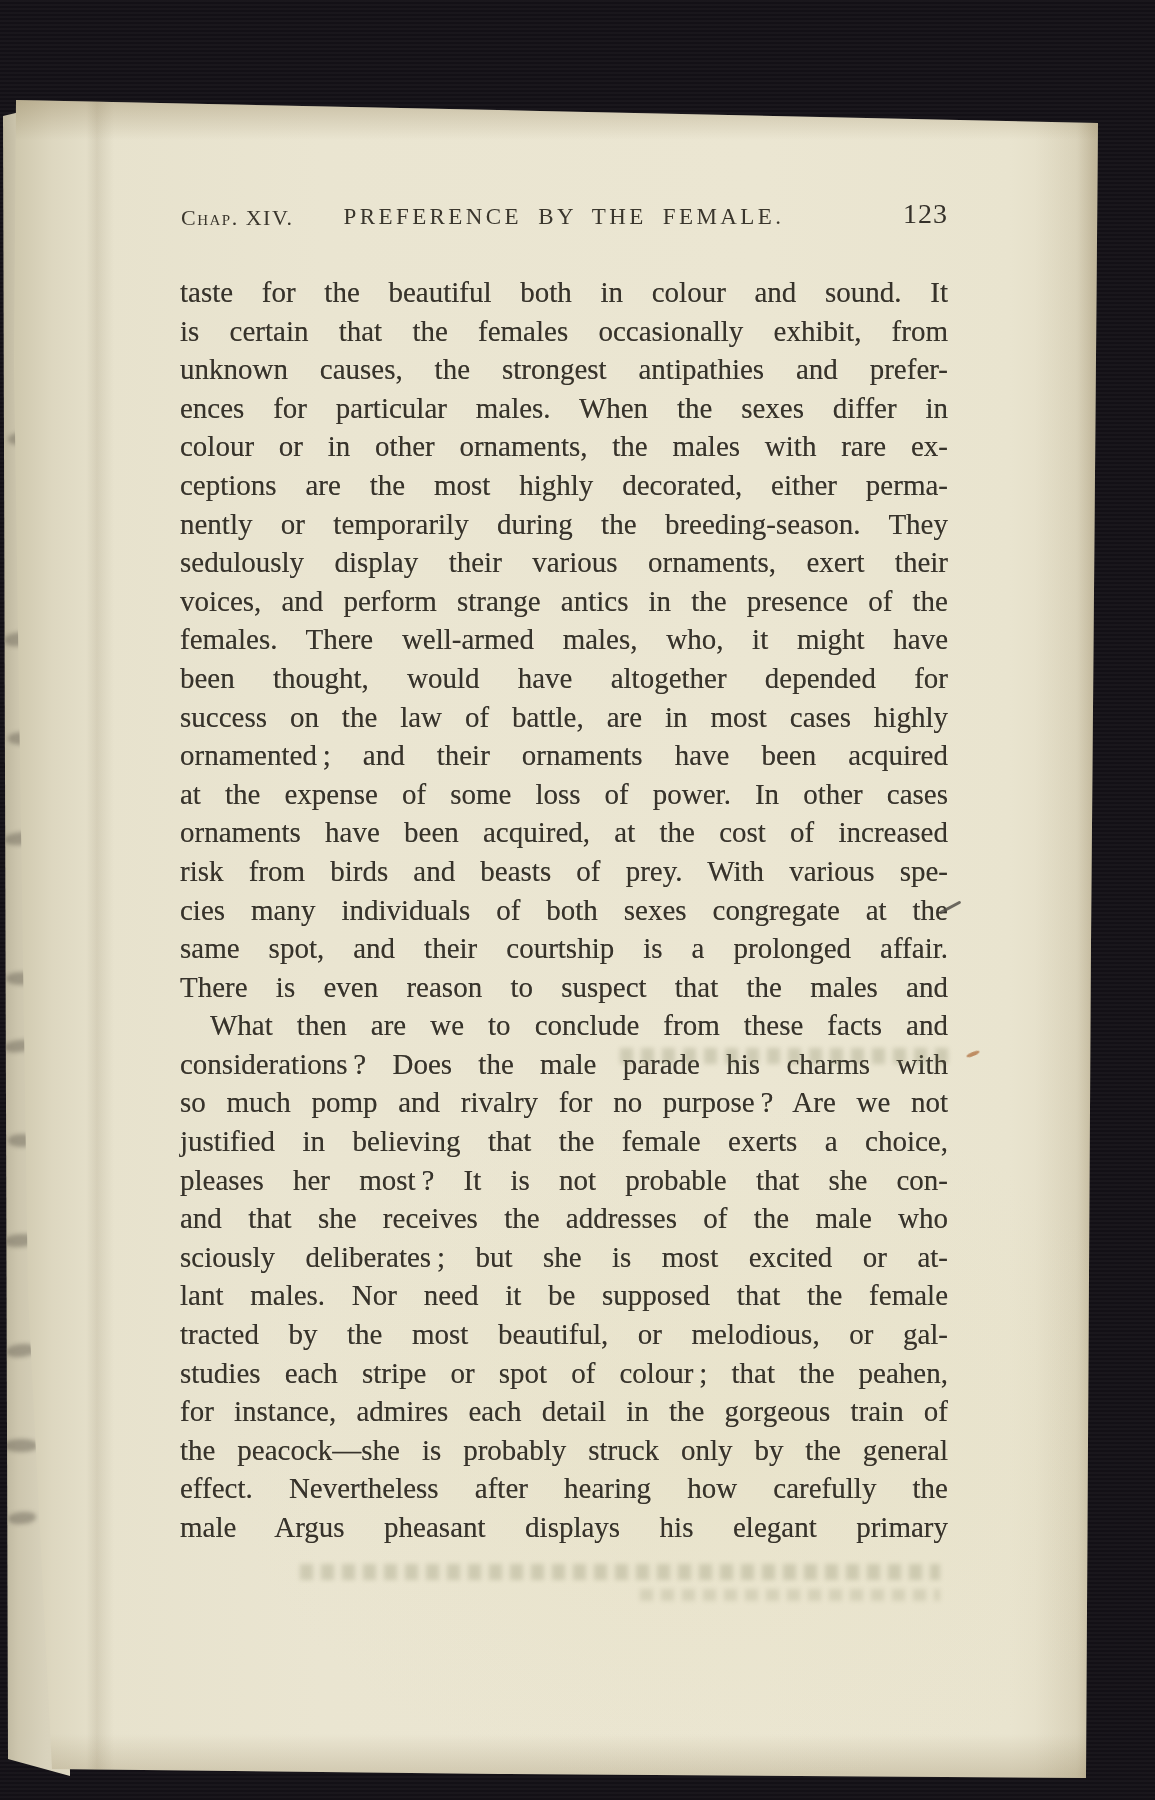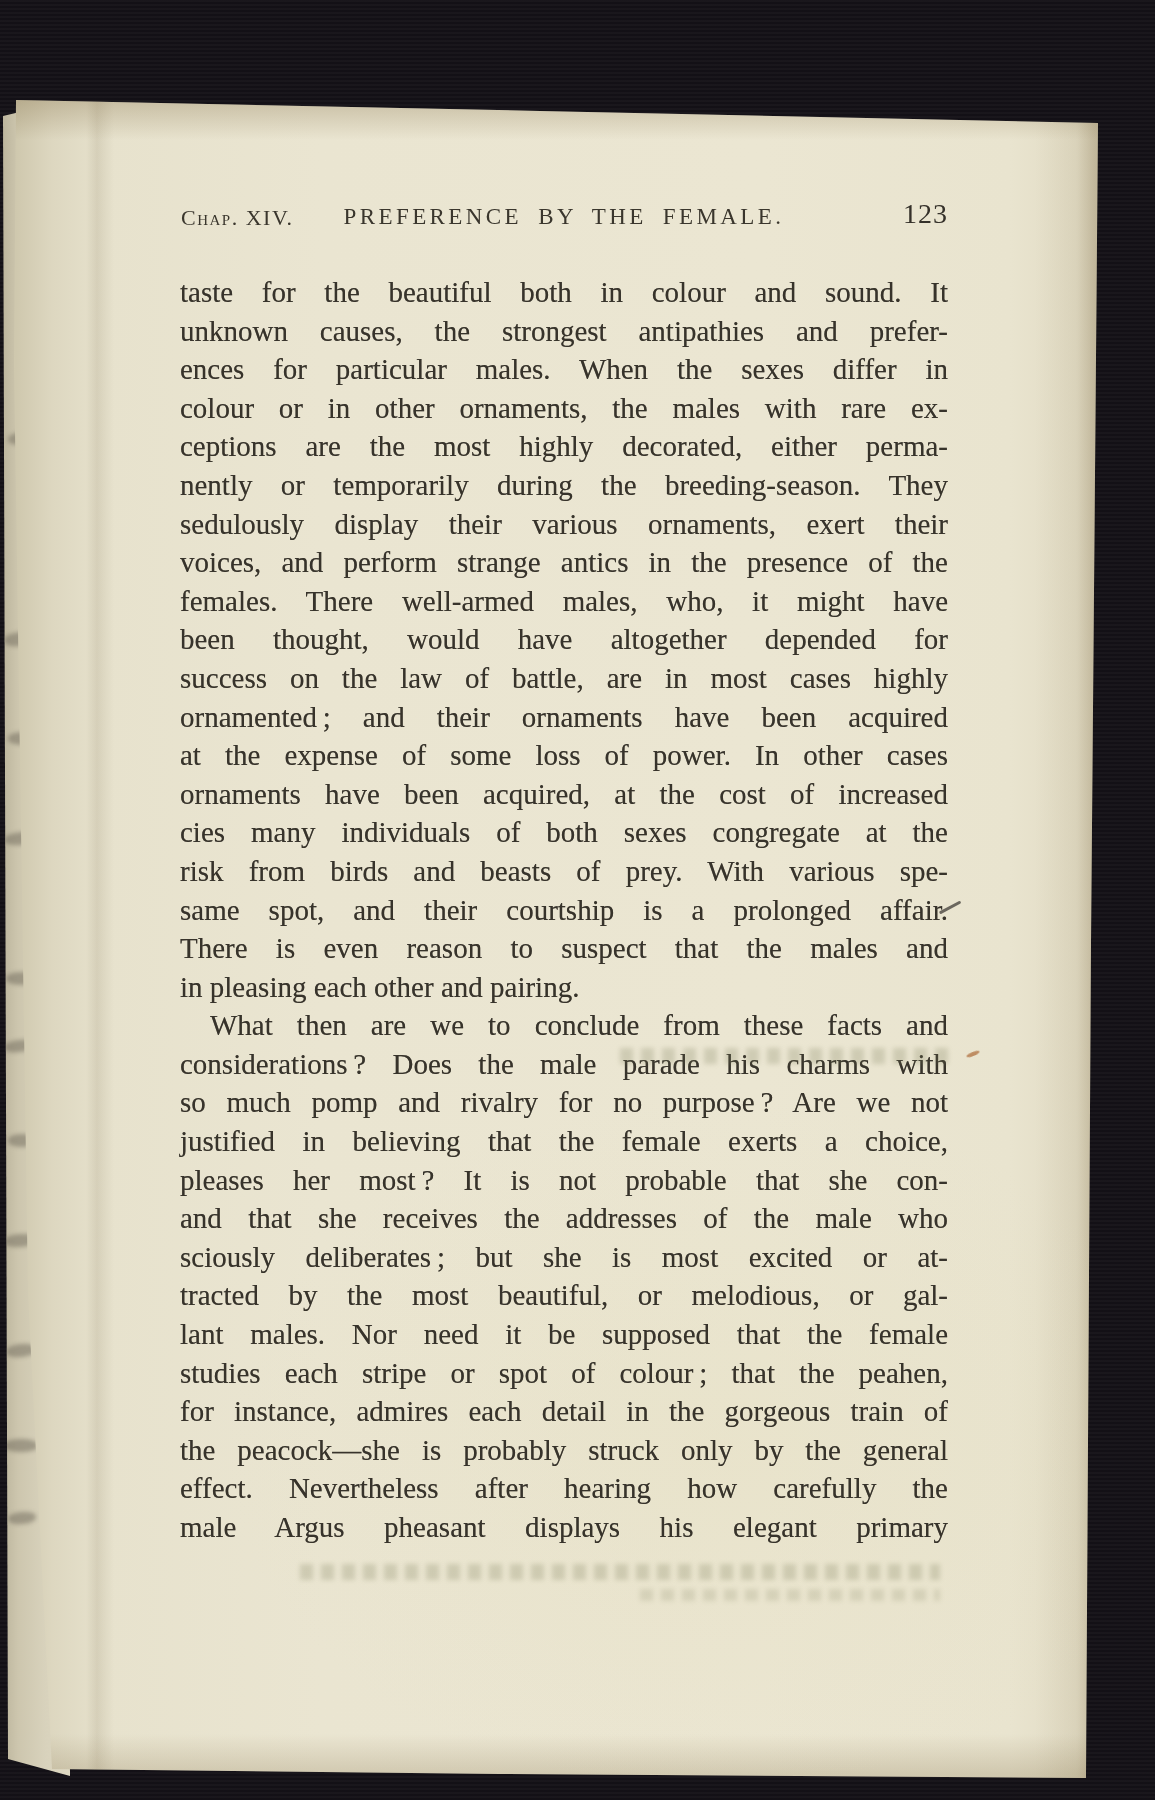--- a/index.html
+++ b/index.html
@@ -111,47 +111,47 @@
   </div>
 
   <div class="paper">
 
     <span class="chap">Chap. XIV.</span>
     <span class="running-title">PREFERENCE BY THE FEMALE.</span>
     <span class="pageno">123</span>
 
     <main class="text-block" id="text-block">
         <div class="line">taste for the beautiful both in colour and sound.  It</div>
+        <div class="line">is certain that the females occasionally exhibit, from</div>
         <div class="line">unknown causes, the strongest antipathies and prefer-</div>
         <div class="line">ences for particular males.  When the sexes differ in</div>
         <div class="line">colour or in other ornaments, the males with rare ex-</div>
         <div class="line">ceptions are the most highly decorated, either perma-</div>
         <div class="line">nently or temporarily during the breeding-season.  They</div>
         <div class="line">sedulously display their various ornaments, exert their</div>
         <div class="line">voices, and perform strange antics in the presence of the</div>
         <div class="line">females.  There well-armed males, who, it might have</div>
         <div class="line">been thought, would have altogether depended for</div>
         <div class="line">success on the law of battle, are in most cases highly</div>
         <div class="line">ornamented ; and their ornaments have been acquired</div>
         <div class="line">at the expense of some loss of power.  In other cases</div>
         <div class="line">ornaments have been acquired, at the cost of increased</div>
+        <div class="line">risk from birds and beasts of prey.  With various spe-</div>
         <div class="line">cies many individuals of both sexes congregate at the</div>
-        <div class="line">risk from birds and beasts of prey.  With various spe-</div>
         <div class="line">same spot, and their courtship is a prolonged affair.</div>
         <div class="line">There is even reason to suspect that the males and</div>
-        <div class="line ragged">in pleasing each other and pairing.</div>
         <div class="line indent">What then are we to conclude from these facts and</div>
         <div class="line">considerations ?  Does the male parade his charms with</div>
         <div class="line">so much pomp and rivalry for no purpose ?  Are we not</div>
         <div class="line">justified in believing that the female exerts a choice,</div>
         <div class="line">pleases her most ?  It is not probable that she con-</div>
         <div class="line">and that she receives the addresses of the male who</div>
         <div class="line">sciously deliberates ; but she is most excited or at-</div>
+        <div class="line">lant males.  Nor need it be supposed that the female</div>
         <div class="line">tracted by the most beautiful, or melodious, or gal-</div>
-        <div class="line">lant males.  Nor need it be supposed that the female</div>
         <div class="line">studies each stripe or spot of colour ; that the peahen,</div>
         <div class="line">for instance, admires each detail in the gorgeous train of</div>
         <div class="line">the peacock—she is probably struck only by the general</div>
         <div class="line">effect.  Nevertheless after hearing how carefully the</div>
         <div class="line">male Argus pheasant displays his elegant primary</div>
       </main>
 
     <div class="showthrough st1"></div>
     <div class="showthrough st2"></div>
     <div class="showthrough st3"></div>

